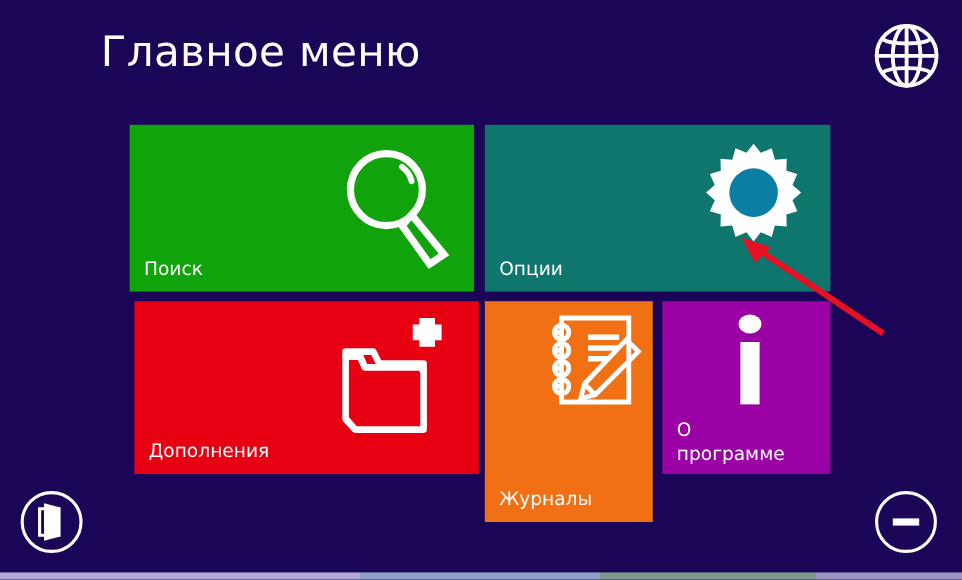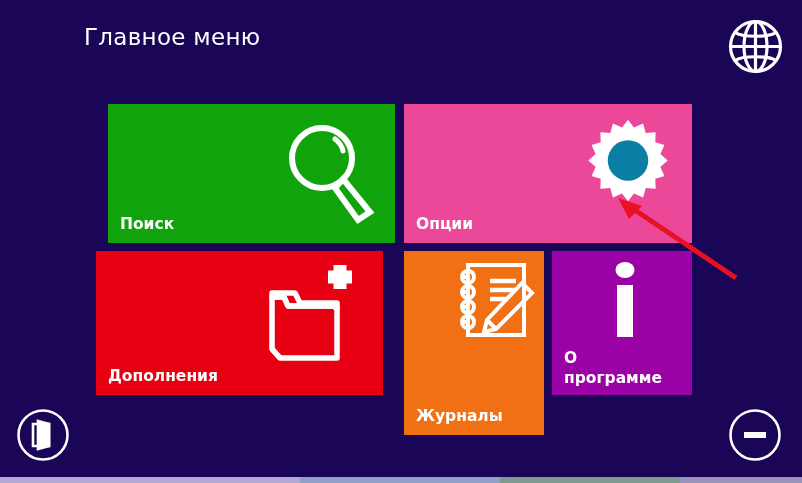--- a/index.html
+++ b/index.html
@@ -22,21 +22,21 @@
     width: 802px;
     height: 483px;
     background: #1a0557;
   }
 
   
   #page-title {
     position: absolute;
     left: 84px;
     top: 24px;
-    font-size: 23px;
+    font-size: 35px;
     font-weight: 400;
     color: #ffffff;
     letter-spacing: 0.3px;
     white-space: nowrap;
   }
 
   #globe-button {
     position: absolute;
     left: 727px;
     top: 18px;
@@ -51,30 +51,30 @@
     overflow: hidden;
     cursor: pointer;
   }
   .tile-label {
     position: absolute;
     left: 12px;
     bottom: 9px;
     color: #ffffff;
     font-size: 15.5px;
     line-height: 19px;
-    font-weight: 700;
+    font-weight: 400;
     white-space: pre-line;
   }
   .tile-icon {
     position: absolute;
   }
 
   #tile-search   { left: 108px; top: 104px;  width: 287px; height: 139px; }
   #tile-options  { left: 404px; top: 104px;  width: 288px; height: 139px; }
-  #tile-addons   { left: 96px; top: 251px;  width: 287px; height: 144px; }
+  #tile-addons   { left: 112px; top: 251px;  width: 287px; height: 144px; }
   #tile-journals { left: 404px; top: 251px;  width: 140px; height: 184px; }
   #tile-about    { left: 552px; top: 251px;  width: 140px; height: 144px; }
 
   #tile-search .tile-icon   { left: 172px; top: 12px; }
   #tile-options .tile-icon  { left: 178px; top: 14px; }
   #tile-addons .tile-icon   { left: 168px; top: 12px; }
   #tile-journals .tile-icon { left: 48px;  top: 8px;  }
   #tile-about .tile-icon    { left: 50px;  top: 10px; }
 
   #tile-about .tile-label { bottom: 7px; line-height: 20px; }
@@ -135,21 +135,21 @@
         <g fill="none" stroke="#ffffff" stroke-width="6">
           <circle cx="42" cy="42" r="30"></circle>
           <path d="M63 63 L90 96 L78 104 L55 72 Z" stroke-linejoin="miter"></path>
           <path d="M55 23 C 59 26, 62 30, 63 35" stroke-width="5" stroke-linecap="round"></path>
         </g>
       </svg>
     </div>
     <div class="tile-label">Поиск</div>
   </div>
 
-  <div class="tile" id="tile-options" style="background:#ec4899">
+  <div class="tile" id="tile-options" style="background:#0f766e">
     <div class="tile-icon">
       <svg width="92" height="92" viewBox="0 0 100 100">
         <g fill="#ffffff">
           <path d="M50 2
                    L56.5 10.2 L66.4 6.1 L69.3 16.4 L80 15.6 L79.7 26.3 L89.6 29.4 L85.2 39.2 L93.1 46.2
                    L85.2 53.2 L89.6 63 L79.7 66.1 L80 76.8 L69.3 76 L66.4 86.3 L56.5 82.2 L50 90.4
                    L43.5 82.2 L33.6 86.3 L30.7 76 L20 76.8 L20.3 66.1 L10.4 63 L14.8 53.2 L6.9 46.2
                    L14.8 39.2 L10.4 29.4 L20.3 26.3 L20 15.6 L30.7 16.4 L33.6 6.1 L43.5 10.2 Z"></path>
         </g>
         <circle cx="50" cy="46.2" r="22" fill="#0a7fa3"></circle>

